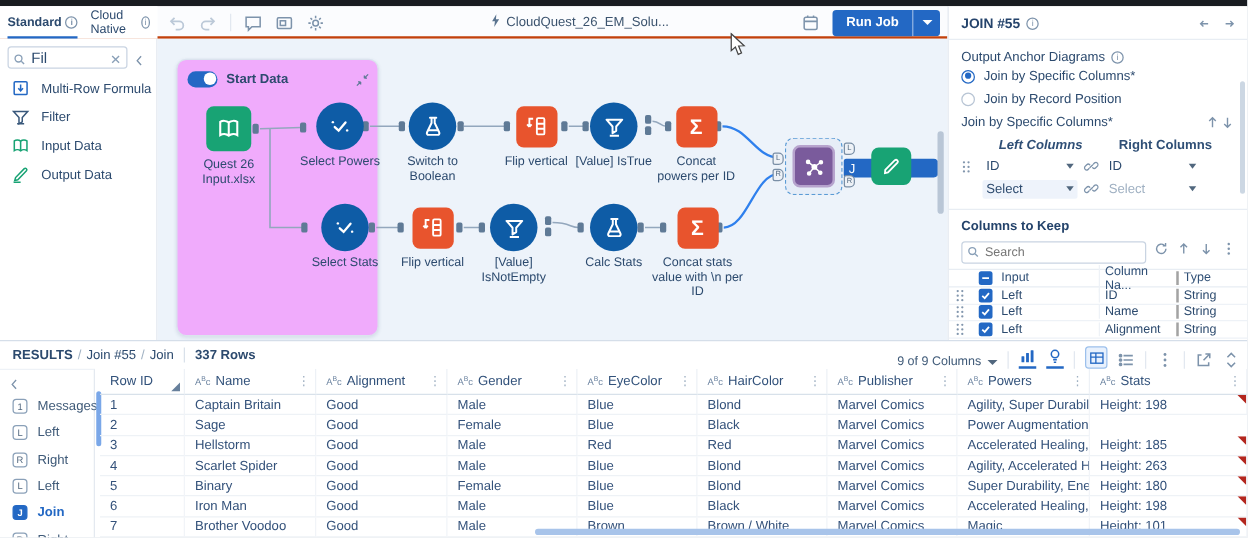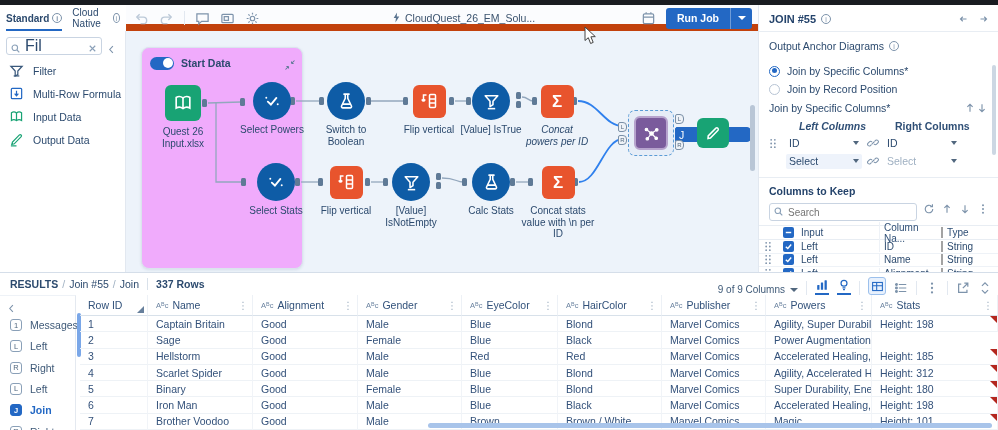--- a/index.html
+++ b/index.html
@@ -5,21 +5,21 @@
   html,body{margin:0;padding:0;background:#dfe5ec;}
   *{box-sizing:border-box;}
   #app{position:relative;width:998px;height:430px;background:#fff;
     font-family:"Liberation Sans",sans-serif;color:#2c4a6e;overflow:hidden;}
   .noselect{user-select:none;}
 
   
   #win-strip{position:absolute;left:0;top:0;width:998px;height:5px;background:#191c21;}
 
   
-  #hdr{position:absolute;left:0;top:5px;width:758px;height:26px;background:#fbfcfe;border-bottom:7px solid #c2410c;}
+  #hdr{position:absolute;left:0;top:5px;width:758px;height:26px;background:#fbfcfe;border-bottom:2px solid #c2410c;}
   #tabs{position:absolute;left:0;top:0;width:126px;height:26px;display:flex;align-items:center;gap:10px;padding:0 6px;background:#fff;}
   .tab{display:flex;align-items:center;gap:3px;font-size:10px;color:#2c4a6e;height:100%;position:relative;cursor:pointer;}
   .tab.active{font-weight:bold;}
   .tab.active::after{content:"";position:absolute;left:0;right:0;bottom:0;height:2px;background:#2368c4;}
   .info{display:inline-flex;align-items:center;justify-content:center;width:10px;height:10px;border:1px solid #7d93ab;border-radius:50%;font-size:7px;color:#7d93ab;font-style:normal;}
   .info::after{content:"i";}
   #cv-toolbar{position:absolute;left:134px;top:0;height:26px;display:flex;align-items:center;gap:10px;}
   .tb-ic{width:15px;height:15px;color:#7d93ab;display:inline-flex;}
   .tb-ic.dis{color:#bcc9d8;}
   .tb-sep{width:1px;height:14px;background:#e2e8f0;}
@@ -27,21 +27,21 @@
   #doc-title .bolt{color:#5a7location;color:#5a7490;}
   #hdr-right{position:absolute;right:6px;top:0;height:26px;display:flex;align-items:center;gap:10px;}
   #run-split{display:flex;}
   #run-job{background:#2368c4;color:#fff;font-size:10.5px;font-weight:bold;border:none;height:21px;padding:0 11px;border-radius:3px 0 0 3px;cursor:pointer;}
   #run-caret{background:#2368c4;border-left:1px solid rgba(255,255,255,.35);width:22px;height:21px;border-radius:0 3px 3px 0;display:flex;align-items:center;justify-content:center;cursor:pointer;}
   .caret-down{width:0;height:0;border-left:4px solid transparent;border-right:4px solid transparent;border-top:4px solid #fff;}
 
   
   #palette{position:absolute;left:0;top:31px;width:126px;height:241px;background:#fff;border-right:1px solid #e2e8f0;}
   #search-row{display:flex;align-items:center;gap:4px;padding:6px 4px 4px 6px;}
-  #tool-search{width:96px;height:18px;border:1px solid #c9d4e2;border-radius:3px;font-size:16px;color:#2c4a6e;padding:0 16px 0 18px;font-family:inherit;}
+  #tool-search{width:96px;height:18px;border:1px solid #c9d4e2;border-radius:3px;font-size:12px;color:#2c4a6e;padding:0 16px 0 18px;font-family:inherit;}
   #search-wrap{position:relative;}
   #search-wrap .mag{position:absolute;left:4px;top:3px;width:11px;height:11px;color:#8aa0b8;}
   #search-wrap .clr{position:absolute;right:4px;top:3px;width:11px;height:11px;color:#8aa0b8;cursor:pointer;}
   .chev-left{width:11px;height:11px;color:#7d93ab;cursor:pointer;}
   .side-item{display:flex;align-items:center;gap:9px;height:23px;padding-left:9px;font-size:10.5px;color:#2c4a6e;cursor:pointer;}
   .side-item .icon{width:15px;height:15px;display:inline-flex;}
   .ic-green{color:#18a374;} .ic-blue{color:#2368c4;} .ic-navy{color:#39587b;}
 
   
   #canvas{position:absolute;left:126px;top:31px;width:632px;height:241px;background:#edf3fa;overflow:hidden;}
@@ -65,21 +65,21 @@
   #cv-scroll{position:absolute;right:3px;top:74px;width:5px;height:66px;border-radius:3px;background:#b9c6d6;}
 
   
   #jpanel{position:absolute;left:758px;top:5px;width:240px;height:267px;background:#fff;border-left:1px solid #e2e8f0;font-size:10.5px;}
   #jp-hdr{display:flex;align-items:center;gap:5px;padding:8px 10px 6px 10px;}
   #jp-title{font-size:11px;font-weight:bold;color:#24436b;}
   #jp-hdr .sp{flex:1;}
   .mini-ic{width:12px;height:12px;color:#7d93ab;cursor:pointer;display:inline-flex;}
   #jp-div1{height:1px;background:#e8edf3;margin:0 0 8px 0;}
   .jp-row{padding:0 10px;}
-  #oad{display:flex;align-items:center;gap:5px;margin-bottom:10px;color:#2c4a6e;}
+  #oad{display:flex;align-items:center;gap:5px;margin-bottom:0;color:#2c4a6e;}
   .radio-row{display:flex;align-items:center;gap:7px;height:18px;cursor:pointer;}
   .radio{width:11px;height:11px;border-radius:50%;border:1.5px solid #b7c4d4;background:#fff;position:relative;}
   .radio.on{border-color:#2368c4;}
   .radio.on::after{content:"";position:absolute;left:1.5px;top:1.5px;width:5px;height:5px;border-radius:50%;background:#2368c4;}
   #map-title-row{display:flex;align-items:center;margin-top:4px;}
   #map-title-row .sp{flex:1;}
   #map-heads{display:flex;margin-top:6px;margin-bottom:3px;}
   #map-heads span{font-weight:bold;color:#2f4f76;}
   .map-row{display:flex;align-items:center;height:16px;margin-top:2px;}
   .drag{width:8px;height:11px;display:inline-flex;color:#8296ad;}
@@ -217,36 +217,36 @@
         <span class="clr"><svg viewBox="0 0 16 16" stroke="currentColor" stroke-width="1.6">
               <path d="M4 4 L12 12 M12 4 L4 12"></path>
             </svg></span>
       </span>
       <span class="chev-left"><svg viewBox="0 0 16 16" fill="none" stroke="currentColor" stroke-width="1.6">
             <path d="M10 3 L5.5 8 L10 13"></path>
           </svg></span>
     </div>
     <div id="palette-items">
         <div class="side-item">
+          <span class="icon ic-blue">
+            <svg viewBox="0 0 16 16" fill="none" stroke="currentColor" stroke-width="1.3">
+              <rect x="2.5" y="2.5" width="11" height="11" rx="1"></rect>
+              <path d="M8 5 v5 M6 8.2 L8 10.4 L10 8.2"></path>
+            </svg>
+          </span>
+          <span>Multi-Row Formula</span>
+        </div>
+        <div class="side-item">
           <span class="icon ic-navy">
             <svg viewBox="0 0 16 16" fill="none" stroke="currentColor" stroke-width="1.3">
               <path d="M2 3.5 h12 l-4.6 5 v3.8 l-2.8 1.6 V8.5 Z"></path>
               <path d="M5 13.8 h6"></path>
             </svg>
           </span>
           <span>Filter</span>
-        </div>
-        <div class="side-item">
-          <span class="icon ic-blue">
-            <svg viewBox="0 0 16 16" fill="none" stroke="currentColor" stroke-width="1.3">
-              <rect x="2.5" y="2.5" width="11" height="11" rx="1"></rect>
-              <path d="M8 5 v5 M6 8.2 L8 10.4 L10 8.2"></path>
-            </svg>
-          </span>
-          <span>Multi-Row Formula</span>
         </div>
         <div class="side-item">
           <span class="icon ic-green">
             <svg viewBox="0 0 16 16" fill="none" stroke="currentColor" stroke-width="1.3">
               <path d="M8 4.2 C6.5 3 4 3 2.6 4 V12.2 C4 11.2 6.5 11.2 8 12.4 C9.5 11.2 12 11.2 13.4 12.2 V4 C12 3 9.5 3 8 4.2 Z"></path>
               <path d="M8 4.2 V12.4"></path>
             </svg>
           </span>
           <span>Input Data</span>
         </div>
@@ -351,21 +351,21 @@
         <div class="tool circle" style="left: 346px; top: 51px;">
           <svg width="21" height="21" viewBox="0 0 20 20" fill="none" stroke="#fff" stroke-width="1.5" stroke-linejoin="round">
             <path d="M4 4.5 h12 l-4.6 5.2 V13 l-2.8 1.8 V9.7 Z"></path>
             <path d="M6.5 16.8 h7"></path>
           </svg>
         </div>
         <div class="tool-label" style="left: 326px; top: 93px; width: 78px;">[Value] IsTrue</div>
         <div class="tool orange-sq" style="left: 414.5px; top: 53.5px;">
           <span class="sigma">Σ</span>
         </div>
-        <div class="tool-label" style="left: 398px; top: 93px; width: 66px; font-style: italic;">Concat powers per ID</div>
+        <div class="tool-label" style="left: 398px; top: 93px; width: 66px;">Concat powers per ID</div>
         <div class="tool circle" style="left: 131px; top: 132px;">
           <svg width="22" height="22" viewBox="0 0 20 20" fill="none" stroke="#fff" stroke-width="1.7" stroke-linecap="round">
             <path d="M6.2 10.6 L9 13.2 L14 7.2"></path>
             <circle cx="4.8" cy="7" r="0.9" fill="#fff" stroke="none"></circle>
             <circle cx="15.2" cy="13" r="0.9" fill="#fff" stroke="none"></circle>
           </svg>
         </div>
         <div class="tool-label" style="left: 111px; top: 174px; width: 78px;">Select Stats</div>
         <div class="tool orange-sq" style="left: 203.5px; top: 134.5px;">
           <svg width="20" height="20" viewBox="0 0 20 20" fill="none" stroke="#fff" stroke-width="1.5">
@@ -886,21 +886,21 @@
           <div class="g-cell">
             <span>Blond</span>
           </div>
           <div class="g-cell">
             <span>Marvel Comics</span>
           </div>
           <div class="g-cell">
             <span>Agility, Accelerated Healing, Supe...</span>
           </div>
           <div class="g-cell">
-            <span>Height: 312</span>
+            <span>Height: 263</span>
             <span class="flag"></span>
           </div>
         </div>
         <div class="g-row">
           <div class="g-cell">
             <span>5</span>
           </div>
           <div class="g-cell">
             <span>Binary</span>
           </div>

